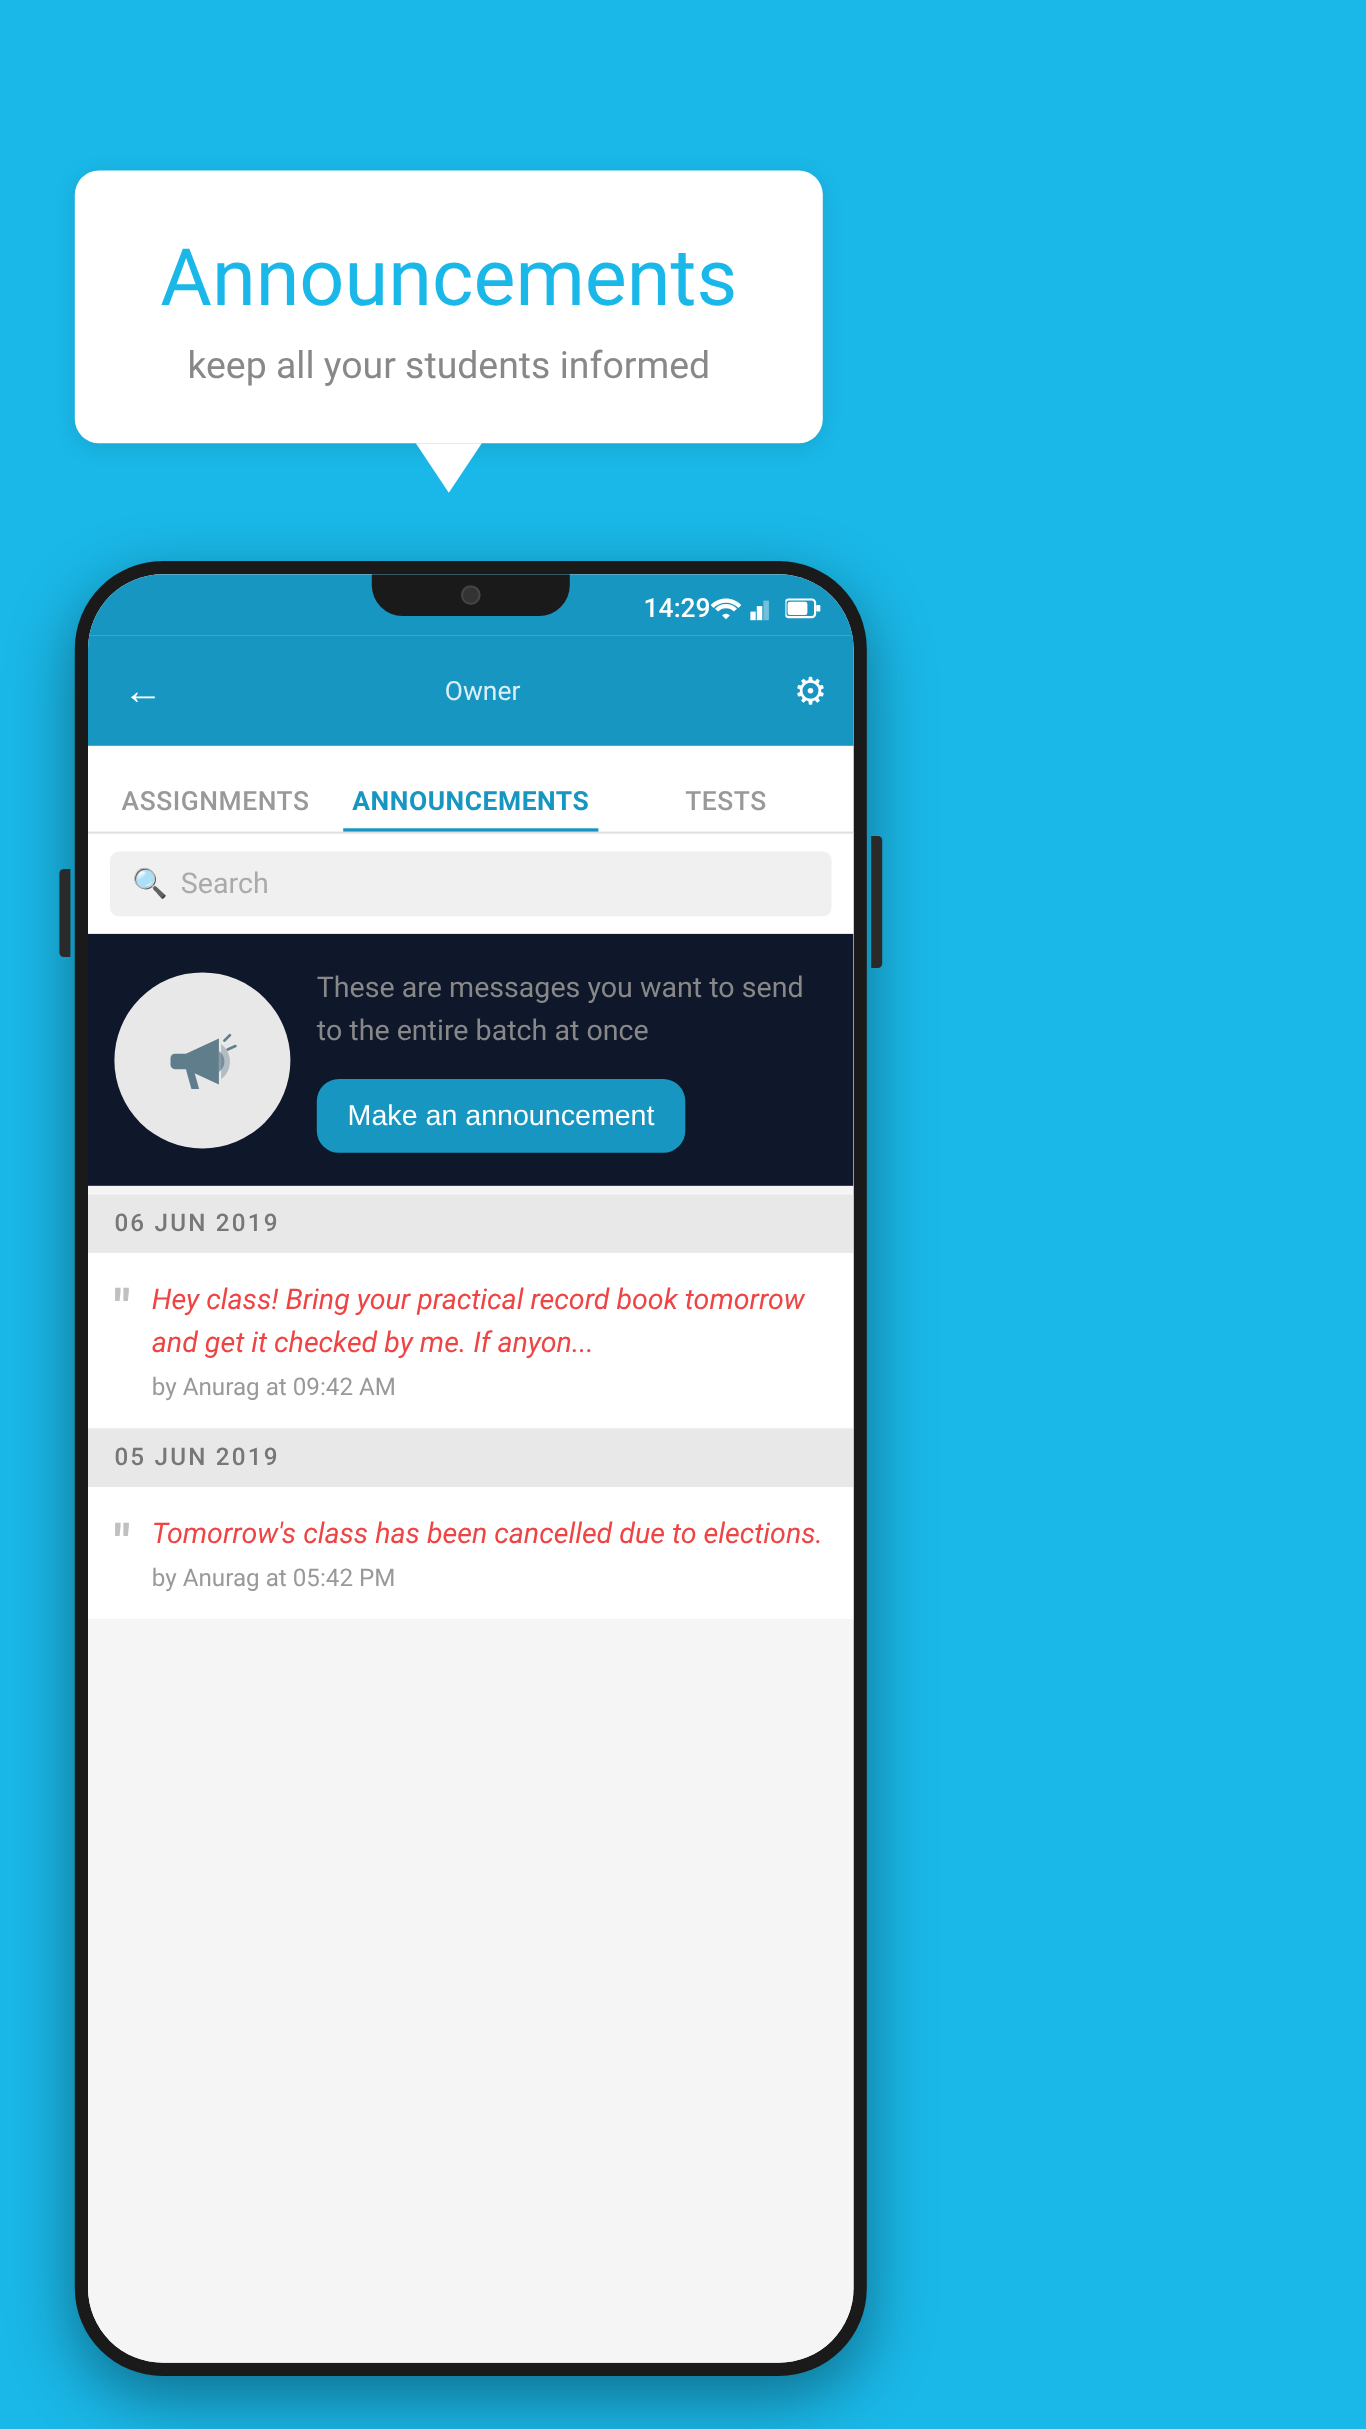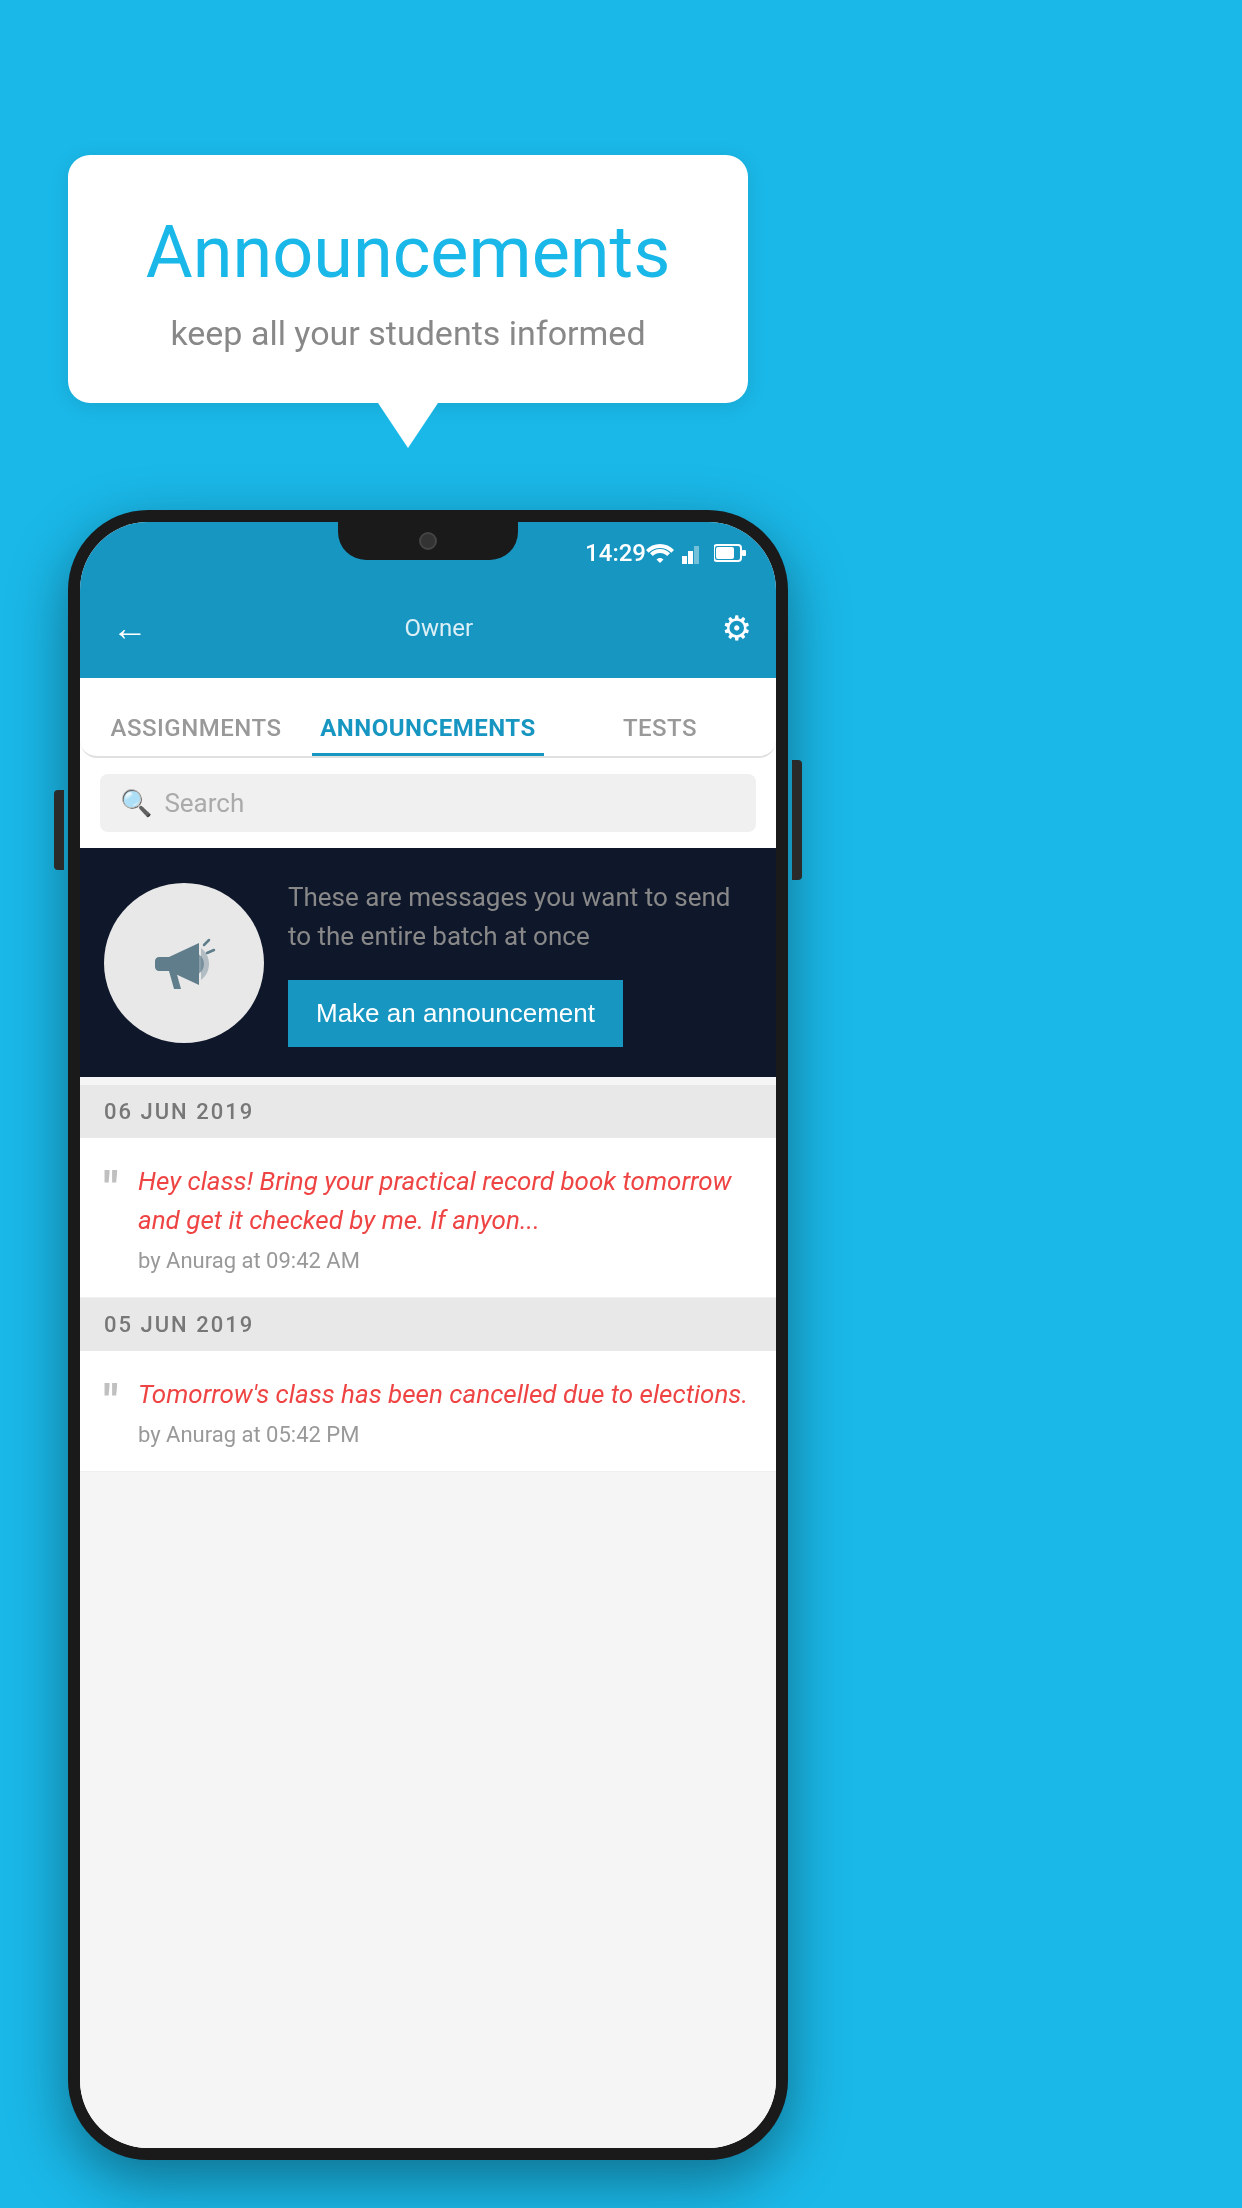--- a/index.html
+++ b/index.html
@@ -193,21 +193,20 @@
       cursor: pointer;
     }
 
     
     .tabs-container {
       background: #ffffff;
       display: flex;
       border-bottom: 2px solid #e0e0e0;
       height: 80px;
       align-items: flex-end;
-      border-radius: 17px;
     }
 
     .tab-item {
       flex: 1;
       text-align: center;
       padding-bottom: 14px;
       font-size: 24px;
       color: #999999;
       font-weight: 500;
       cursor: pointer;
@@ -296,21 +295,21 @@
       color: #888888;
       font-size: 26px;
       line-height: 1.5;
       margin-bottom: 24px;
     }
 
     .make-announcement-btn {
       background: #1796c2;
       color: #ffffff;
       border: none;
-      border-radius: 0;
+      border-radius: 20px;
       padding: 18px 28px;
       font-size: 26px;
       font-weight: 500;
       cursor: pointer;
       display: inline-block;
     }
 
     
     .date-divider {
       background: #e8e8e8;

